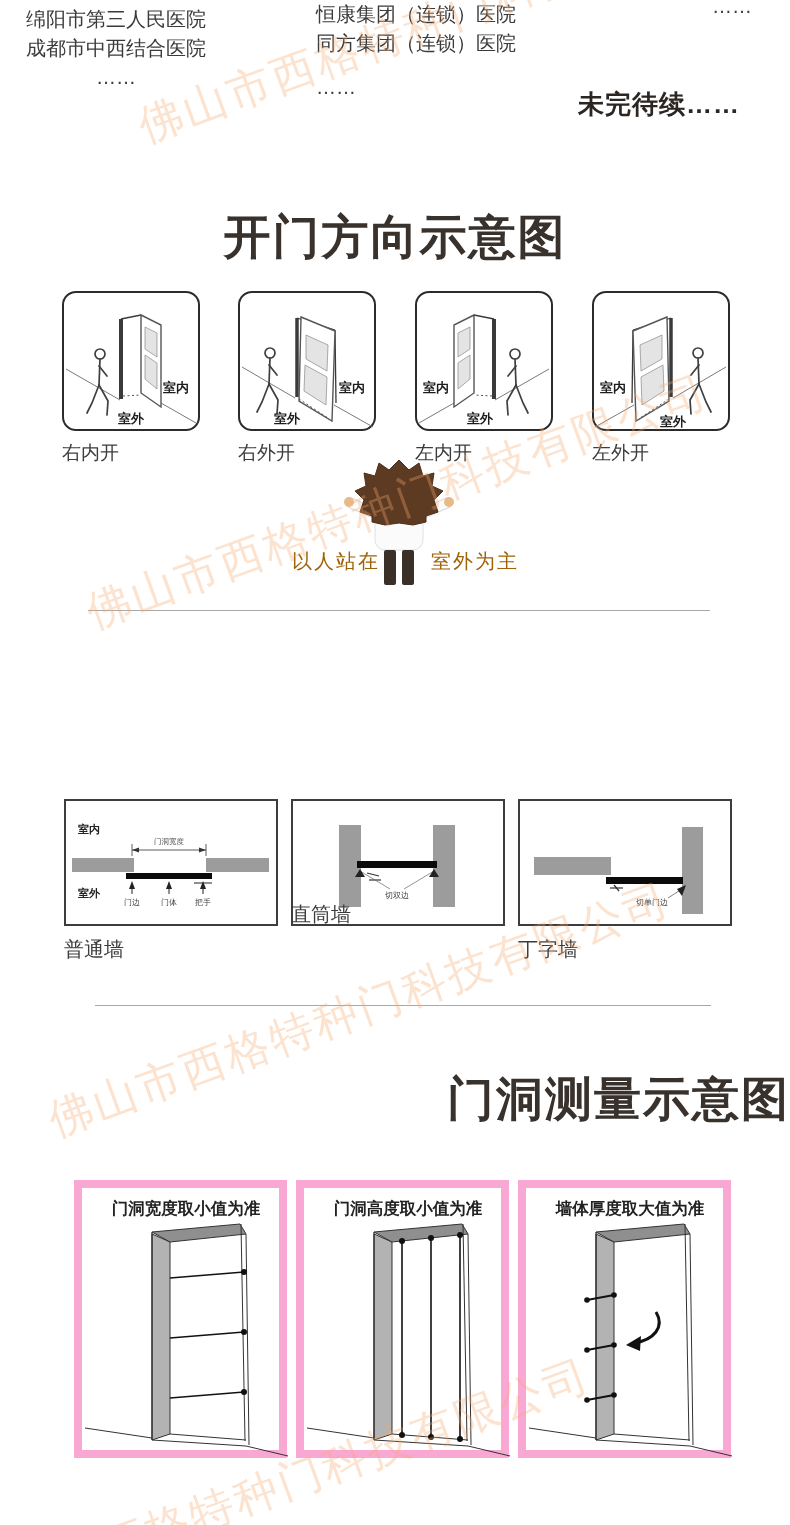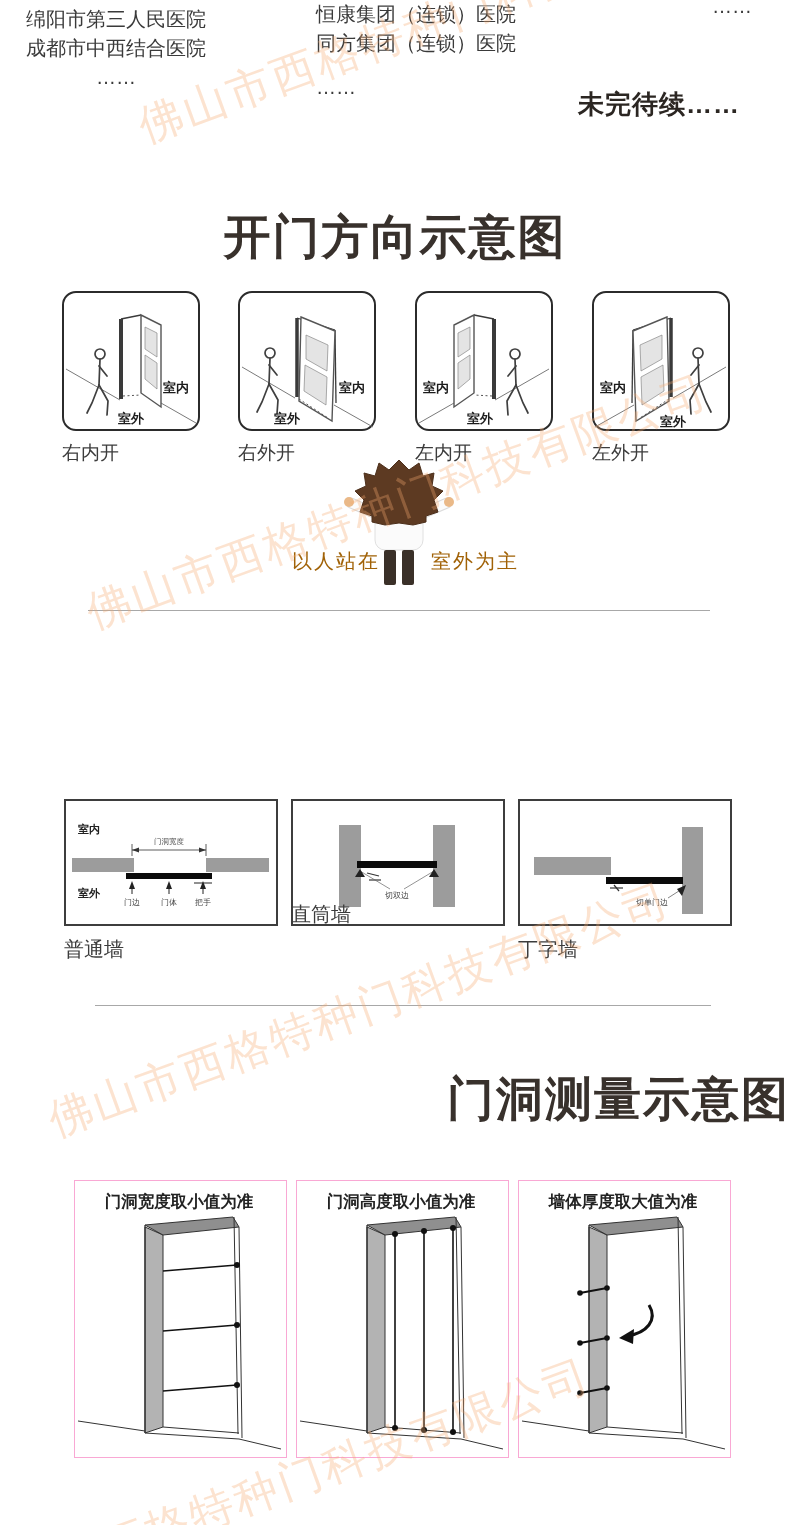--- a/index.html
+++ b/index.html
@@ -19,21 +19,21 @@
   .divider{position:absolute;height:1px;background:#a8a8a8;}
   
   .door-card{position:absolute;width:138px;height:140px;border:2px solid #2b2b2b;
              border-radius:14px;background:#fff;box-sizing:border-box;}
   .cap{position:absolute;width:138px;text-align:left;font-size:19px;color:#3c3c3c;}
   .wall-cap{position:absolute;width:214px;text-align:left;font-size:20px;color:#3c3c3c;}
   
   .wall-card{position:absolute;width:214px;height:127px;border:2px solid #3d3d3d;
              background:#fff;box-sizing:border-box;}
   
-  .meas-card{position:absolute;width:213px;height:278px;border:1px solid #f9a8d4;
+  .meas-card{position:absolute;width:213px;height:278px;border:8px solid #f9a8d4;
              background:#fff;box-sizing:border-box;}
   
   .room{font-family:"Liberation Serif",serif;font-size:13px;font-weight:bold;fill:#1c1c1c;}
   .room-sm{font-family:"Liberation Serif",serif;font-size:11px;font-weight:bold;fill:#222;}
   .tiny{font-size:8px;fill:#444;}
   .meas-head{font-size:16.5px;font-weight:bold;fill:#222;}
   .note{position:absolute;font-size:20px;color:#a16207;letter-spacing:2px;}
 </style>
 </head>
 <body>

